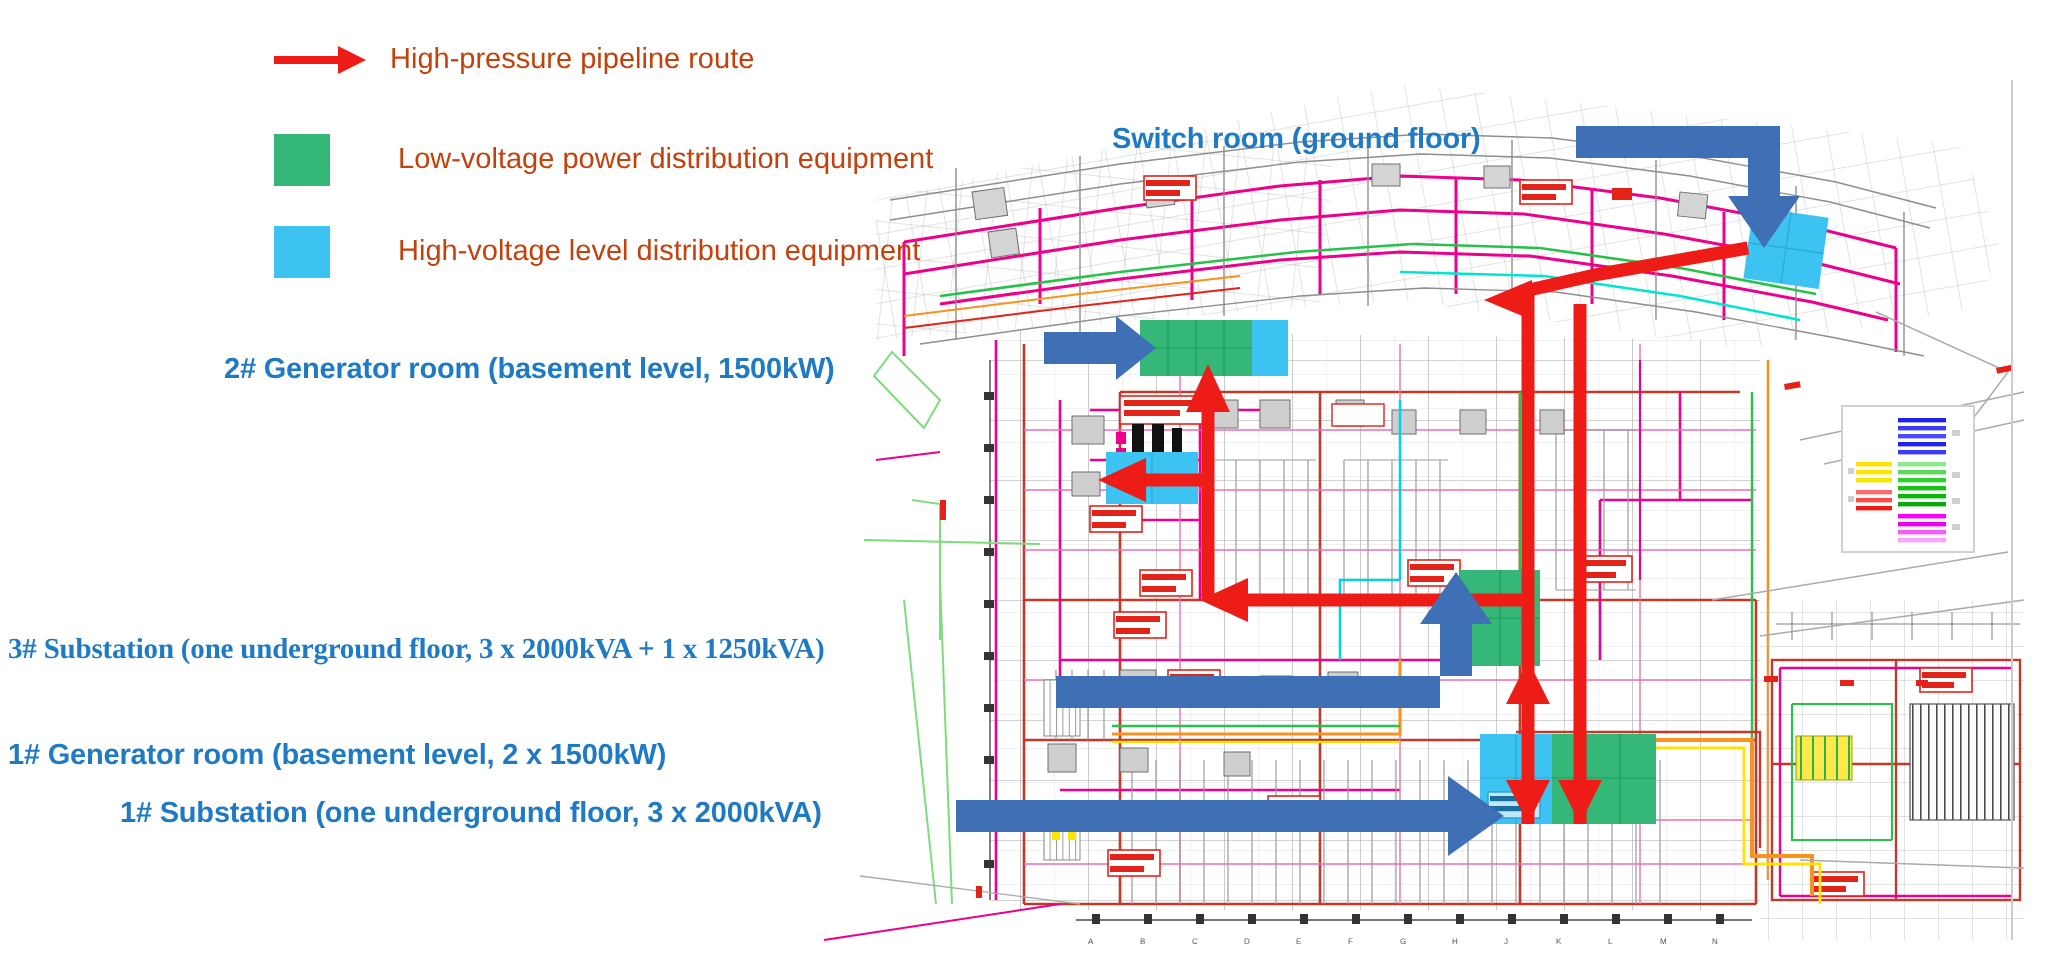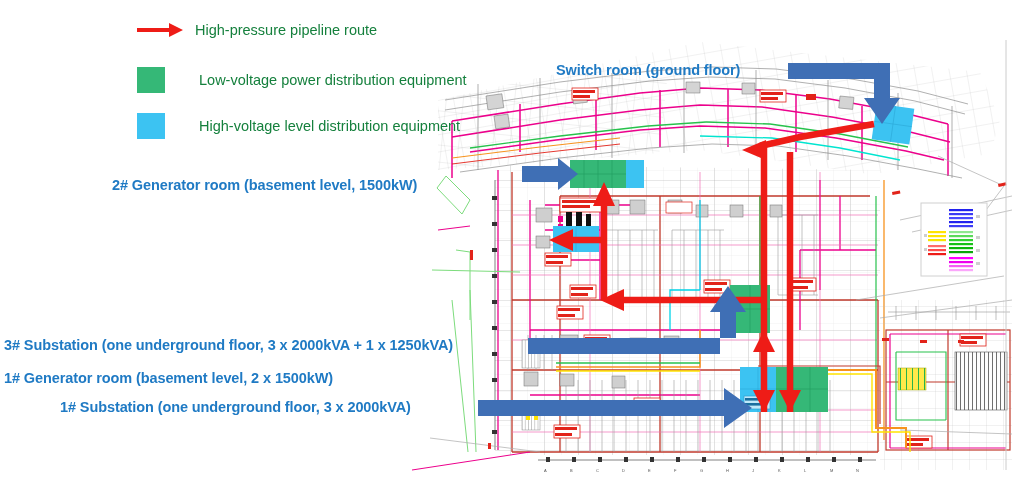--- a/index.html
+++ b/index.html
@@ -11,21 +11,21 @@
   }
   #stage{position:absolute;left:0;top:0;width:1024px;height:480px;overflow:hidden;}
 
   
   #cad{position:absolute;left:0;top:0;width:1024px;height:480px;}
 
   
   .legend-row{position:absolute;display:flex;align-items:center;}
   .legend-swatch{width:28px;height:26px;flex:0 0 auto;}
   .legend-text{
-    font-size:14.5px;color:#15803d;margin-left:34px;white-space:nowrap;
+    font-size:14.5px;color:#c2410c;margin-left:34px;white-space:nowrap;
     font-family:"Liberation Sans","DejaVu Sans",sans-serif;
   }
   .legend-arrow{position:relative;width:48px;height:14px;flex:0 0 auto;}
 
   
   .callout{
     position:absolute;white-space:nowrap;font-weight:bold;
     font-size:14.5px;color:#1f7ac4;letter-spacing:-0.1px;
     font-family:"Liberation Sans","DejaVu Sans",sans-serif;
   }
@@ -570,19 +570,19 @@
   <div class="legend-row" style="left:137px;top:113px;">
     <span class="legend-swatch" style="background:#3cc3f2;"></span>
     <span class="legend-text">High-voltage level distribution equipment</span>
   </div>
 
   <div class="callout" style="left:556px;top:62px;">Switch room (ground floor)</div>
 
 
   <div class="callout" style="left:100px;top:177px;margin-left:12px;">2# Generator room (basement level, 1500kW)</div>
 
-  <div class="callout" style="left:4px;top:337px;">3# Substation (one underground floor, 3 x 2000kVA + 1 x 1250kVA)</div>
+  <div class="callout" style="left:4px;top:317px;font-family:Liberation Serif, serif;">3# Substation (one underground floor, 3 x 2000kVA + 1 x 1250kVA)</div>
 
   <div class="callout" style="left:4px;top:370px;text-align:center;">1# Generator room (basement level, 2 x 1500kW)</div>
 
   <div class="callout" style="left:60px;top:399px;">1# Substation (one underground floor, 3 x 2000kVA)</div>
 
 </div>
 
 </body></html>

